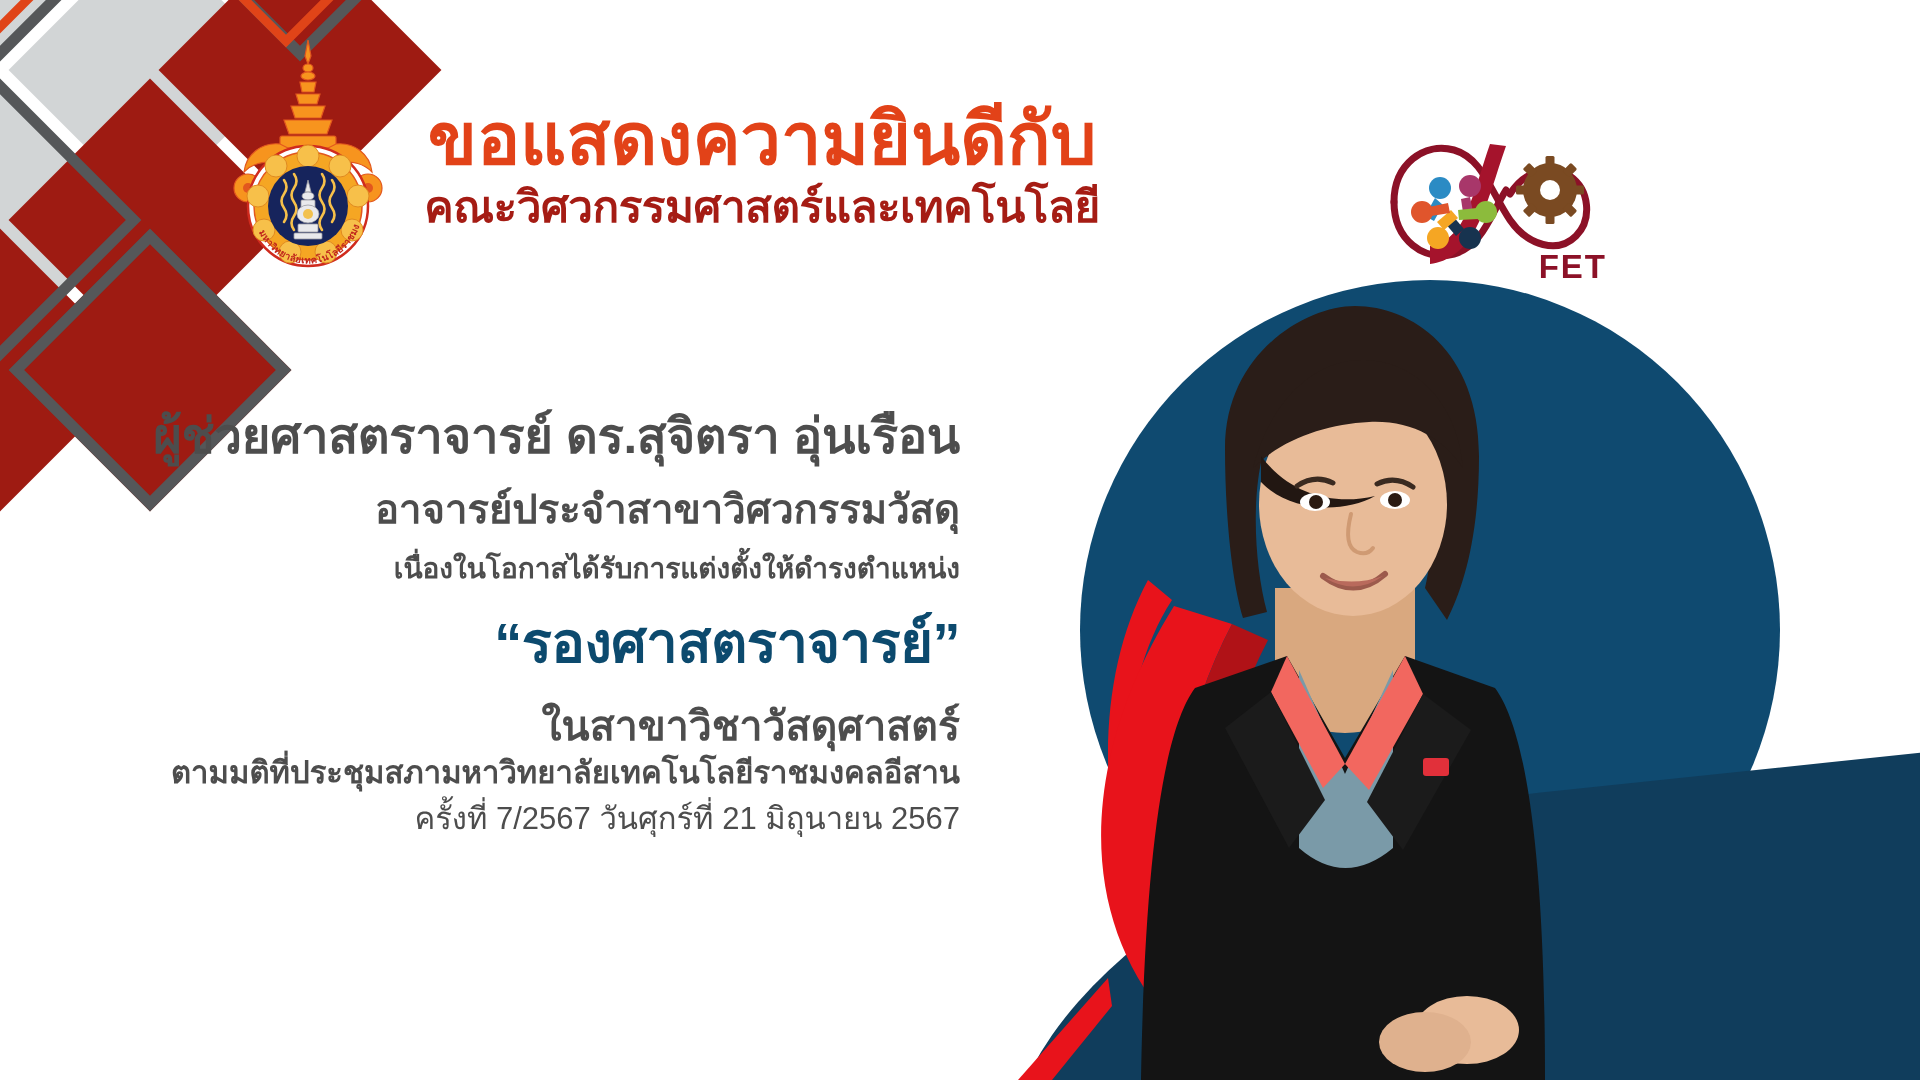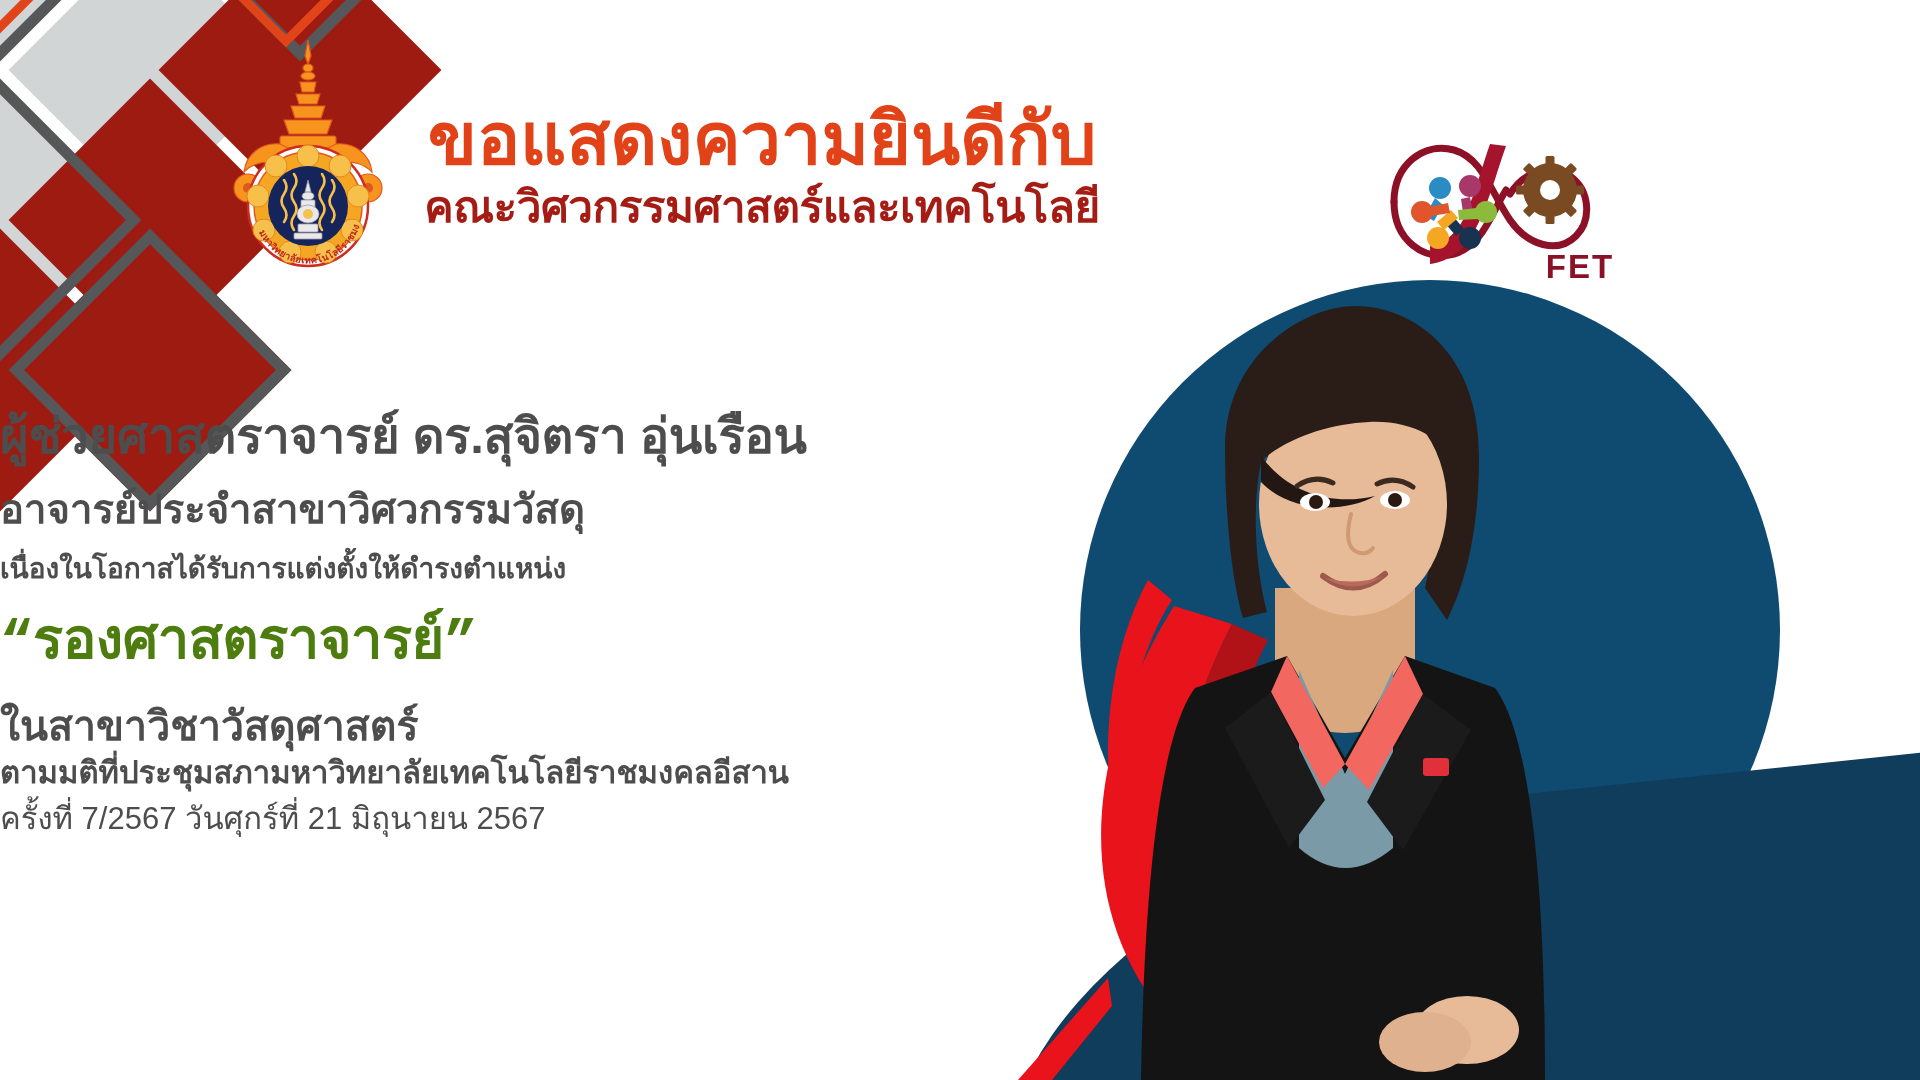--- a/index.html
+++ b/index.html
@@ -45,23 +45,23 @@
     line-height:1.16; margin-top:2px; white-space:nowrap;
   }
 
   
   #fet-logo{
     position:absolute; left:1378px; top:128px;
     width:222px; height:148px; z-index:5;
   }
   #fet-wordmark{
     position:absolute; left:1497px; top:248px;
-    width:110px; text-align:center;
+    width:110px; text-align:right;
     font-size:33px; font-weight:700; color:#8c1127;
-    letter-spacing:2px; z-index:6;margin-left:28px;
+    letter-spacing:2px; z-index:6;
   }
 
   
   #portrait-zone{
     position:absolute; left:930px; top:255px;
     width:990px; height:825px; z-index:2;
   }
   #navy-circle{
     position:absolute; left:150px; top:25px;
     width:700px; height:700px; border-radius:50%;
@@ -81,30 +81,30 @@
   
   #portrait{
     position:absolute; left:1075px; top:288px;
     width:560px; height:792px; z-index:4;
     overflow:hidden;
   }
 
   
   #message-block{
     position:absolute; left:0; top:405px;
-    width:960px; z-index:6; text-align:left;
+    width:960px; z-index:6; text-align:right;
     color:#4d4d4d;
   }
   .msg-line{ line-height:1.3; white-space:nowrap; }
   #honoree-name{ font-size:49px; font-weight:700; letter-spacing:-.3px; }
   #honoree-role{ font-size:40px; font-weight:700; margin-top:14px; }
   #occasion{     font-size:28px; font-weight:700; margin-top:16px; }
   #title-quote{
-    font-size:56px; font-weight:700; color:#4d7c0f;
-    margin-top:20px; letter-spacing:-.5px;font-family:Liberation Mono, monospace;
+    font-size:56px; font-weight:700; color:#0c4a6e;
+    margin-top:20px; letter-spacing:-.5px;
   }
   #field{        font-size:41px; font-weight:700; margin-top:20px; color:#4d4d4d; }
   #resolution{   font-size:31px; font-weight:700; color:#4d4d4d; }
   #meeting-date{ font-size:31px; font-weight:400; margin-top:6px;  color:#4d4d4d; }
 </style>
 </head>
 <body>
 
 <div id="poster">
 

